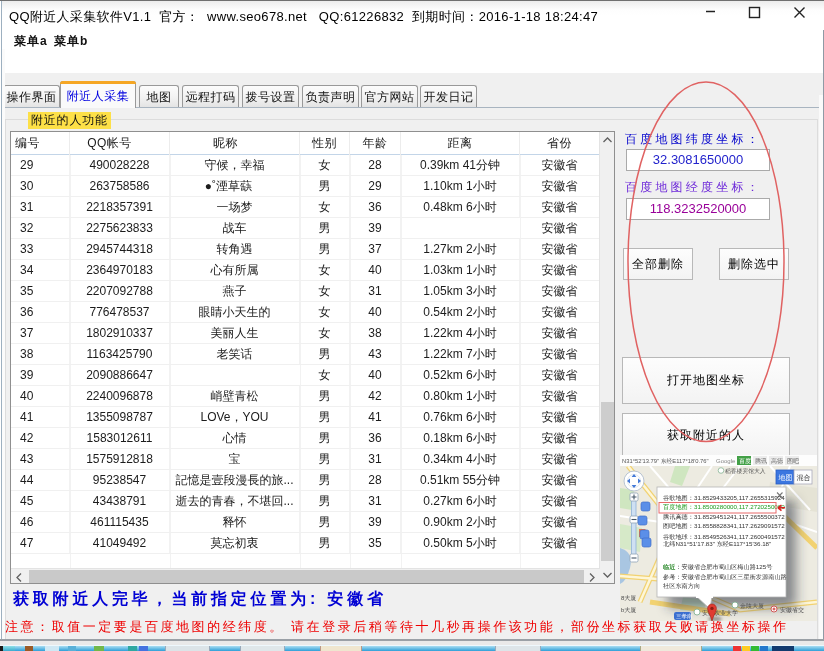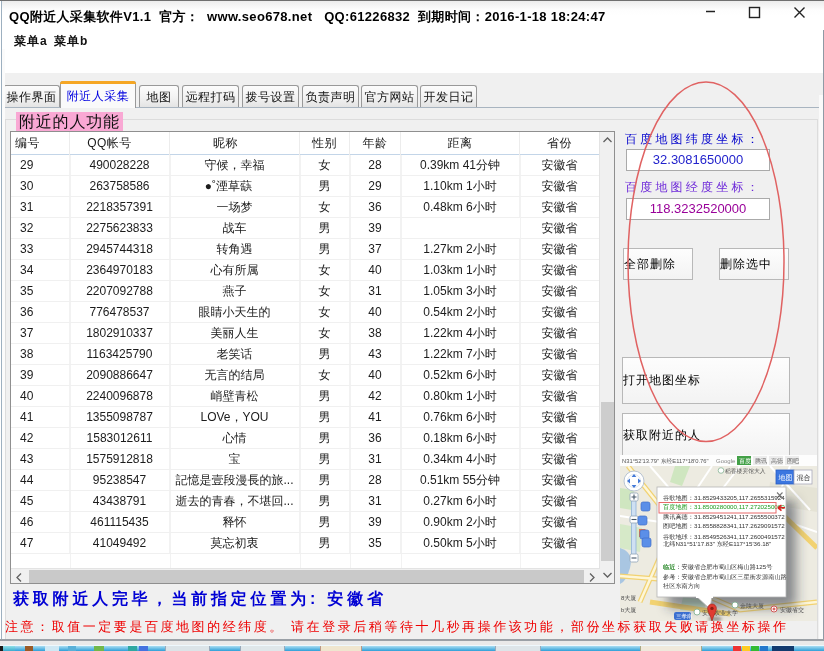--- a/index.html
+++ b/index.html
@@ -1,36 +1,36 @@
 <!DOCTYPE html>
 <html><head>
 <meta charset="utf-8">
 <style>
 * { margin:0; padding:0; box-sizing:border-box; }
 html,body { width:824px; height:651px; overflow:hidden; }
 body { font-family:"Liberation Sans",sans-serif; background:#fff; position:relative; }
 .abs { position:absolute; }
 #titlebar { left:0; top:1px; width:824px; height:30px;
   background:linear-gradient(#ececec 0,#fdfdfd 9px,#ffffff 14px); }
-#title-text { left:9px; top:8px; font-size:13px; font-weight:bold; color:#000;
+#title-text { left:9px; top:8px; font-size:13px; font-weight:normal; color:#000;
   letter-spacing:0.33px; white-space:pre; }
 #menubar { left:0; top:31px; width:824px; height:18px; background:#fff; }
 .menu-item { top:33px; font-size:12px; font-weight:bold; color:#111; letter-spacing:1px; }
 #client { left:0; top:49px; width:824px; height:592px; background:#f0f0f0;margin-top:24px; }
 .tab { position:absolute; top:12px; height:22px; border:1px solid #999;
   border-bottom:none; border-radius:3px 3px 0 0;
   background:linear-gradient(#fcfcfc 0,#f2f2f2 55%,#e4e4e4 100%);
   font-size:12px; color:#111; text-align:center; line-height:23px; letter-spacing:0.5px; }
 #tab-sel { position:absolute; left:60px; top:8px; width:76px; height:27px;
   background:#fafafa; border:1px solid #999; border-bottom:none; border-radius:3px 3px 0 0;
   font-size:12px; color:#0000e0; text-align:center; line-height:28px; letter-spacing:0.5px; z-index:2; }
 #tab-sel:before { content:""; position:absolute; left:-1px; top:-1px; right:-1px; height:3px;
   background:#f5a623; border-radius:3px 3px 0 0; }
 #groupbox { left:5px; top:46px; width:813px; height:544px; border:1px solid #dcdcdc; }
-#gb-label { left:16px; top:39px; font-size:16px; color:#111; background:#f9a8d4;
+#gb-label { left:28px; top:39px; font-size:12px; color:#111; background:#fde047;
   padding:0 3px; letter-spacing:0.8px; }
 
 #grid { left:10px; top:58px; width:605px; height:453px; background:#fff;
   border:1px solid #8f8f8f; }
 .hc { position:absolute; top:0; height:23px; font-size:12px; color:#1a1a1a;
   text-align:center; line-height:23px; border-right:1px solid #ececec; letter-spacing:0.5px; }
 #hdr { position:absolute; left:0; top:0; width:589px; height:23px; background:#fff;
   border-bottom:1px solid #c3d5e8; }
 .row { position:absolute; left:0; width:589px; height:21px; border-bottom:1px solid #f0f0f0; }
 .c { position:absolute; top:0; height:20px; font-size:12px; color:#1c1c1c;
@@ -42,21 +42,21 @@
   border-left:1px solid #e3e3e3; }
 #vthumb { position:absolute; left:1px; top:270px; width:13px; height:159px; background:#cdcdcd; }
 #hsb { position:absolute; left:0; bottom:0; width:589px; height:15px; background:#f0f0f0;
   border-top:1px solid #e3e3e3; }
 #hthumb { position:absolute; left:18px; top:1px; width:555px; height:13px; background:#c9c9c9; }
 
 .rlabel { font-size:12px; letter-spacing:3.2px; }
 .rinput { left:577px; width:144px; height:22px; background:#fff; border:1px solid #aaaaaa;
   font-size:13px; line-height:20px; }
 .btn { position:absolute; background:linear-gradient(#fdfdfd,#f3f3f3);
-  border:1px solid #b8b8b8; font-size:12px; color:#000; text-align:left; letter-spacing:1px; }
+  border:1px solid #b8b8b8; font-size:12px; color:#000; text-align:center; letter-spacing:1px; }
 
 #status-blue { left:13px; top:516px; font-size:16px; font-weight:bold; color:#0000d4;
   letter-spacing:3.8px; white-space:pre; }
 #status-red { left:5px; top:545px; font-size:13px; color:#ee0000; letter-spacing:2.55px; white-space:pre; }
 #botline { left:0; top:639px; width:824px; height:2px; background:#9aa0a6; }
 #deskstrip { left:0; top:641px; width:824px; height:4px; background:#e9e9e9; }
 #taskbar { left:0; top:645px; width:824px; height:6px;
   background:linear-gradient(#a8ddf2,#2e9fd8); border-top:1px solid #eef8fd; }
 .tb { position:absolute; top:0; height:6px; }
 </style>
@@ -187,21 +187,20 @@
           <div class="c" style="left:59px;width:100px">1163425790</div>
           <div class="c" style="left:159px;width:130px">老笑话</div>
           <div class="c" style="left:289px;width:50px">男</div>
           <div class="c" style="left:339px;width:51px">43</div>
           <div class="c" style="left:390px;width:119px">1.22km 7小时</div>
           <div class="c" style="left:509px;width:80px">安徽省</div>
         </div>
     <div class="row" style="top:233px">
           <div class="c" style="left:0px;width:59px">39</div>
           <div class="c" style="left:59px;width:100px">2090886647</div>
-          <div class="c" style="left:159px;width:130px">无言的结局</div>
           <div class="c" style="left:289px;width:50px">女</div>
           <div class="c" style="left:339px;width:51px">40</div>
           <div class="c" style="left:390px;width:119px">0.52km 6小时</div>
           <div class="c" style="left:509px;width:80px">安徽省</div>
         </div>
     <div class="row" style="top:254px">
           <div class="c" style="left:0px;width:59px">40</div>
           <div class="c" style="left:59px;width:100px">2240096878</div>
           <div class="c" style="left:159px;width:130px">峭壁青松</div>
           <div class="c" style="left:289px;width:50px">男</div>

